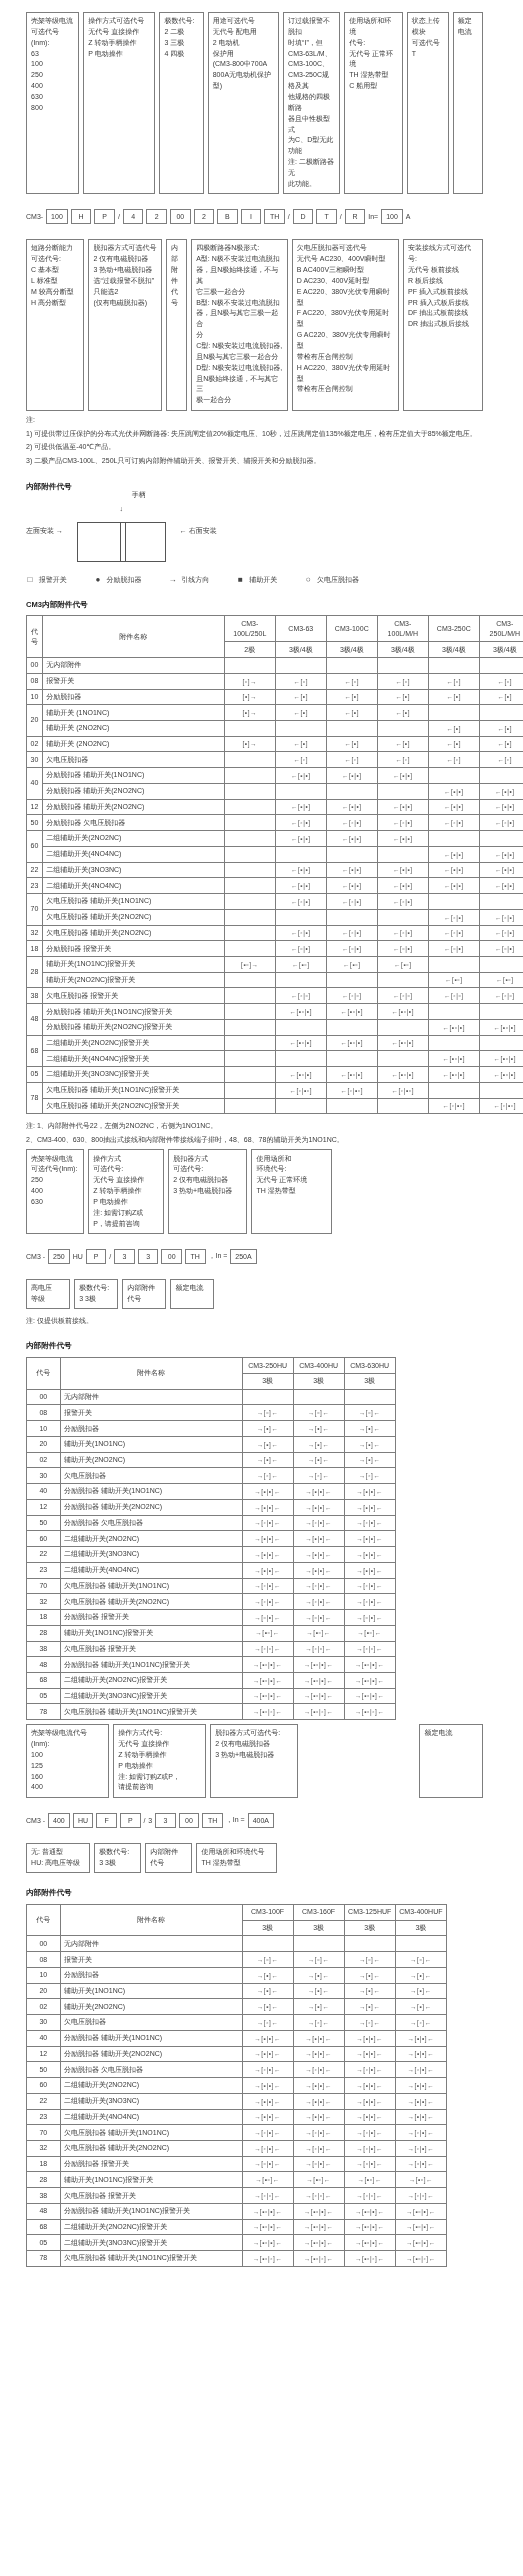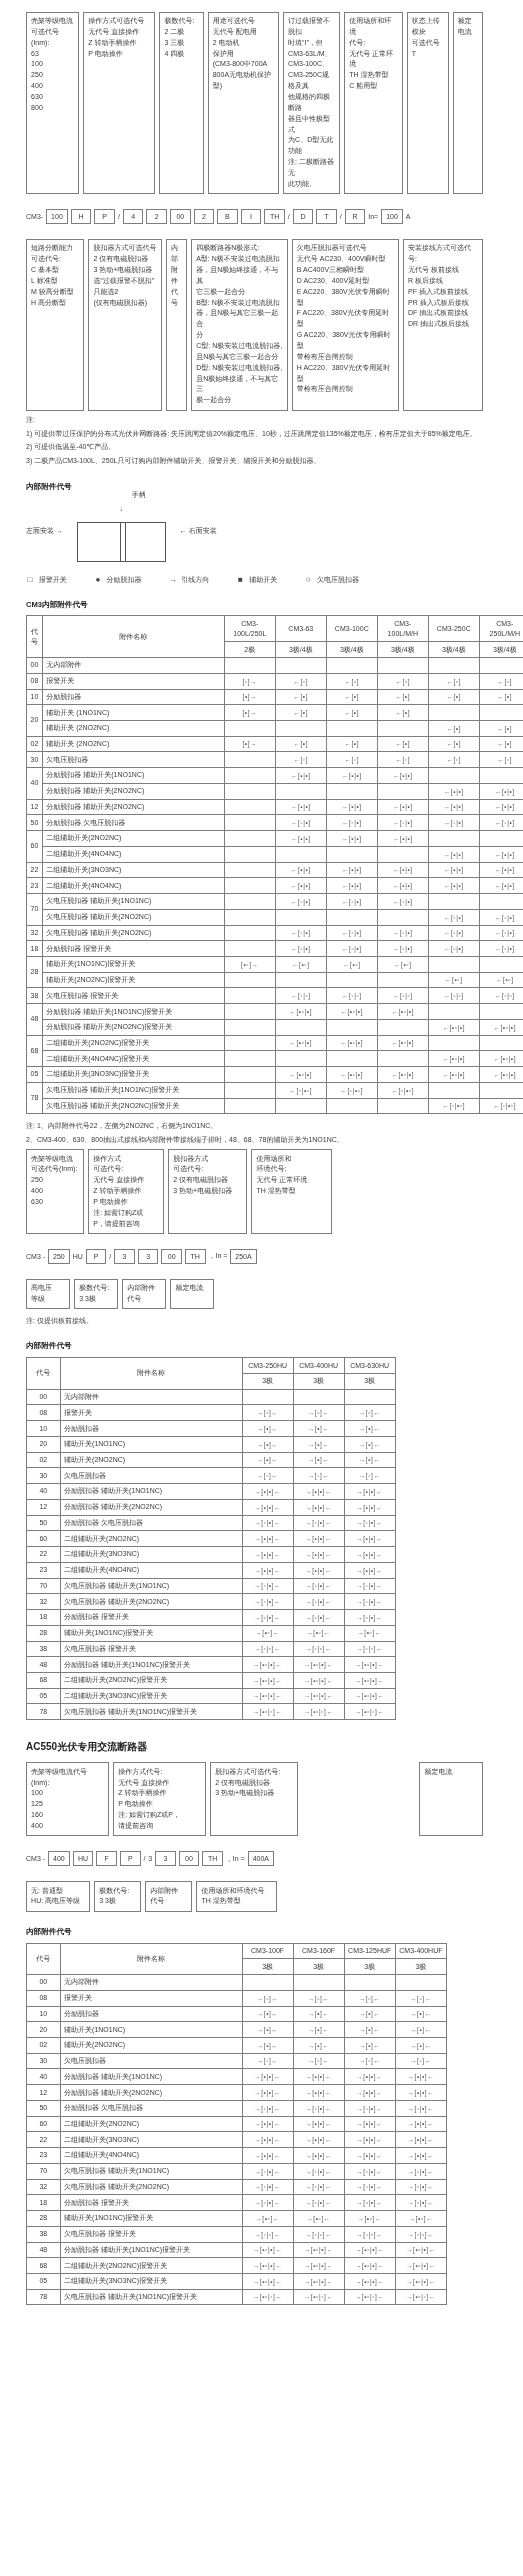--- a/index.html
+++ b/index.html
@@ -753,21 +753,20 @@
             <td>78</td>
             <td class="namec">欠电压脱扣器 辅助开关(1NO1NC)报警开关</td>
             <td class="symc">→[▪▫|◦]←</td>
             <td class="symc">→[▪▫|◦]←</td>
             <td class="symc">→[▪▫|◦]←</td>
           </tr>
         </tbody>
       </table>
     </div>
 
-  <h2 class="sec">AC550光伏专用交流断路器</h2>
   <div class="boxrow" id="d3-top">
       <div class="obox" style="width: 83px;">
         <div>壳架等级电流代号</div>
         <div>(Inm):</div>
         <div>100</div>
         <div>125</div>
         <div>160</div>
         <div>400</div>
       </div>
       <div class="obox" style="width: 93px;">

